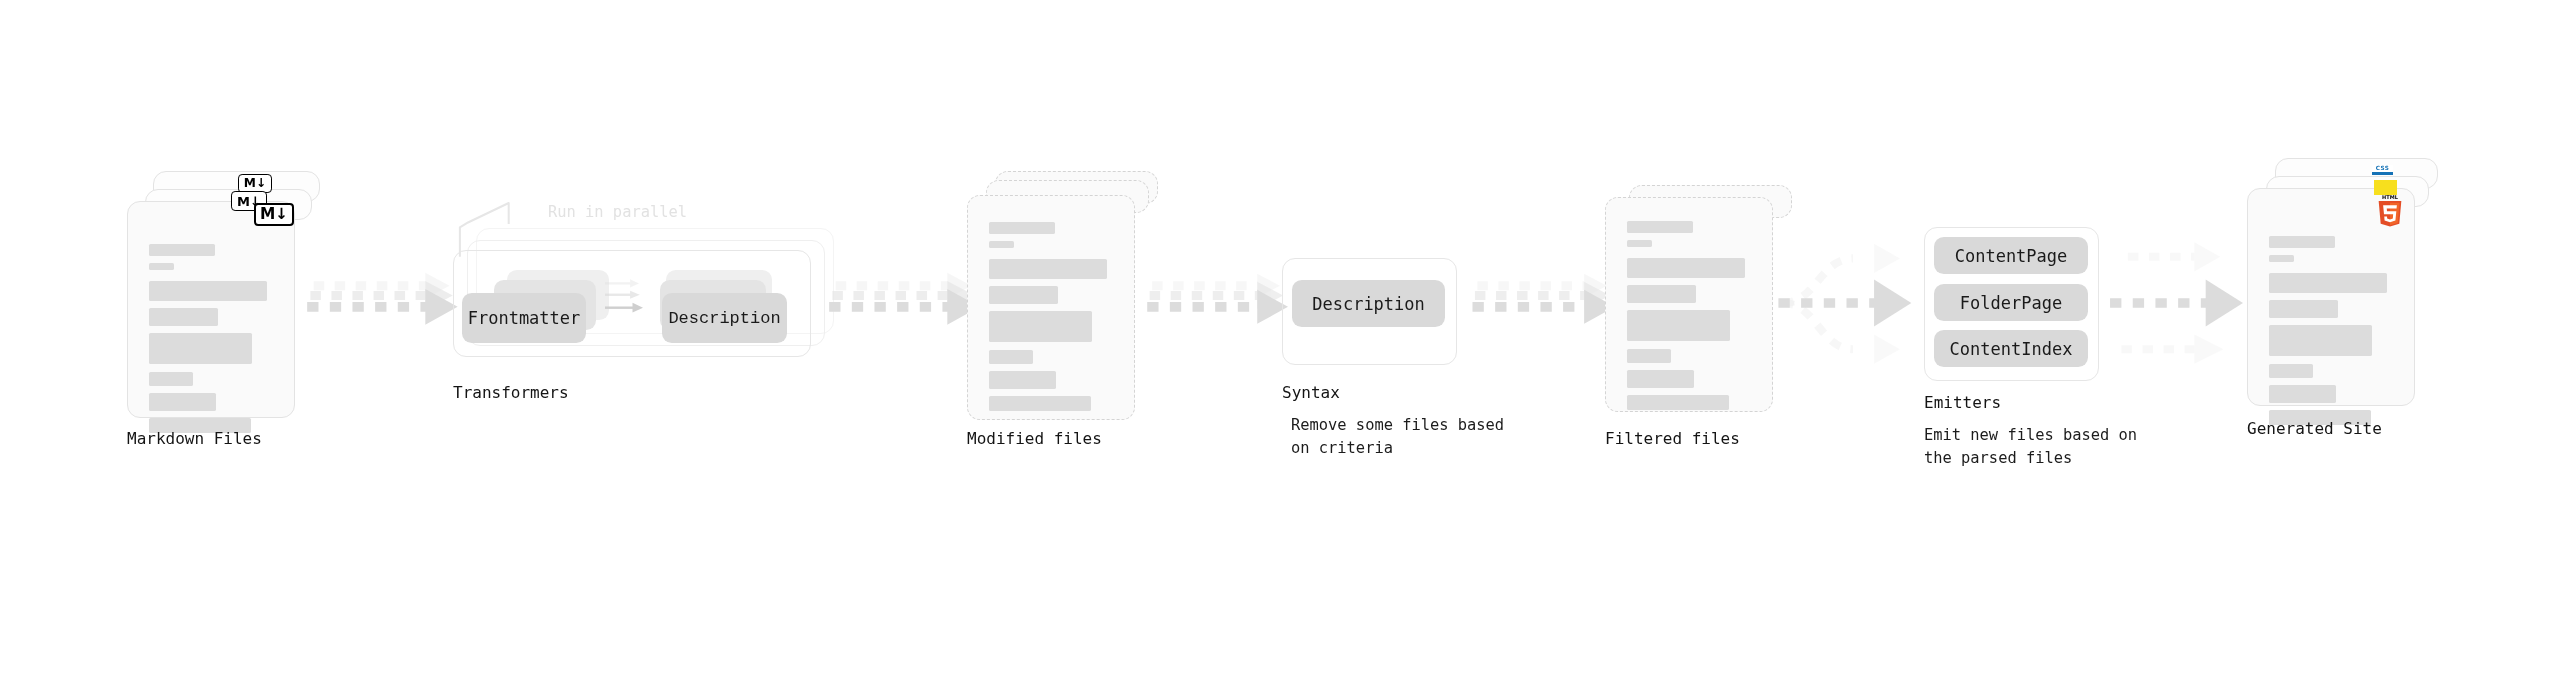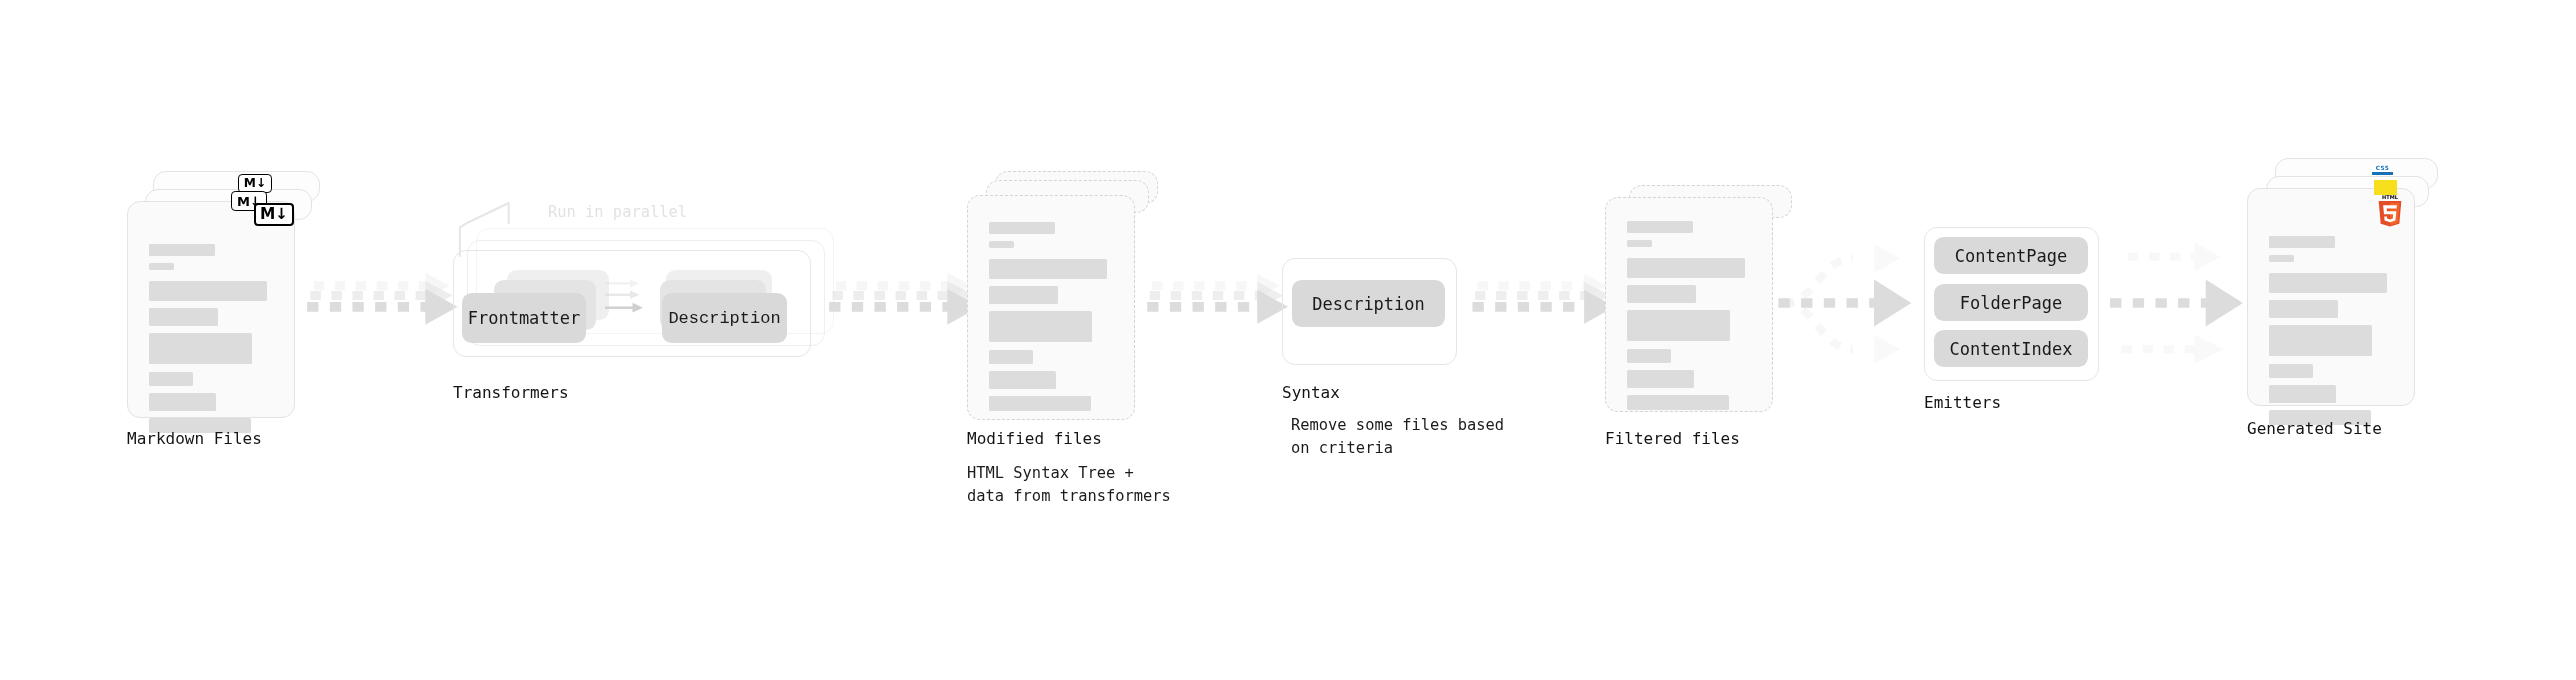--- a/index.html
+++ b/index.html
@@ -224,22 +224,20 @@
         <div class="ln" style="width:93%; height:19.5px;"></div>
         <div class="ln" style="width:54%; height:18px;"></div>
         <div class="ln" style="width:81%; height:31px;"></div>
         <div class="ln" style="width:35%; height:14px;"></div>
         <div class="ln" style="width:53%; height:18px;"></div>
         <div class="ln" style="width:80%; height:14.6px;"></div>
       </div>
     </div>
   </div>
   <div class="title" style="left:967px; top:429px;">Modified files</div>
-  <div class="subtitle" style="left:967px; top:462px;">HTML Syntax Tree +
-data from transformers</div>
 
   <svg style="left:1147px; top:268px; width:142px; height:89px;" viewBox="0 0 175 110">
     <g opacity="0.4">
       <line x1="6" y1="22" x2="140" y2="22" stroke="#ececec" stroke-width="11" stroke-dasharray="13 13"></line>
       <path d="M136 7 L164 22 L136 37 Z" fill="#ececec"></path>
     </g>
     <g opacity="0.65">
       <line x1="3" y1="34" x2="140" y2="34" stroke="#e6e6e6" stroke-width="11" stroke-dasharray="13 13"></line>
       <path d="M136 17 L168 34 L136 51 Z" fill="#e6e6e6"></path>
     </g>
@@ -312,20 +310,22 @@
       <span>ContentPage</span>
     </div>
     <div class="pill" style="left:1934px; top:284px; width:154px; height:37px;">
       <span>FolderPage</span>
     </div>
     <div class="pill" style="left:1934px; top:330px; width:154px; height:37px;">
       <span>ContentIndex</span>
     </div>
   </div>
   <div class="title" style="left:1924px; top:393px;">Emitters</div>
+  <div class="subtitle" style="left:1924px; top:424px;">Emit new files based on
+the parsed files</div>
 
   <svg style="left:2110px; top:226px; width:146px; height:154px;" viewBox="0 0 180 190">
     <g opacity="0.35">
       <line x1="22" y1="38" x2="110" y2="38" stroke="#ececec" stroke-width="10" stroke-dasharray="13 13"></line>
       <path d="M104 20 L136 38 L104 56 Z" fill="#efefef"></path>
     </g>
     <g>
       <line x1="0" y1="95" x2="120" y2="95" stroke="#dcdcdc" stroke-width="12" stroke-dasharray="14 14"></line>
       <path d="M118 66 L164 95 L118 124 Z" fill="#dcdcdc"></path>
     </g>

